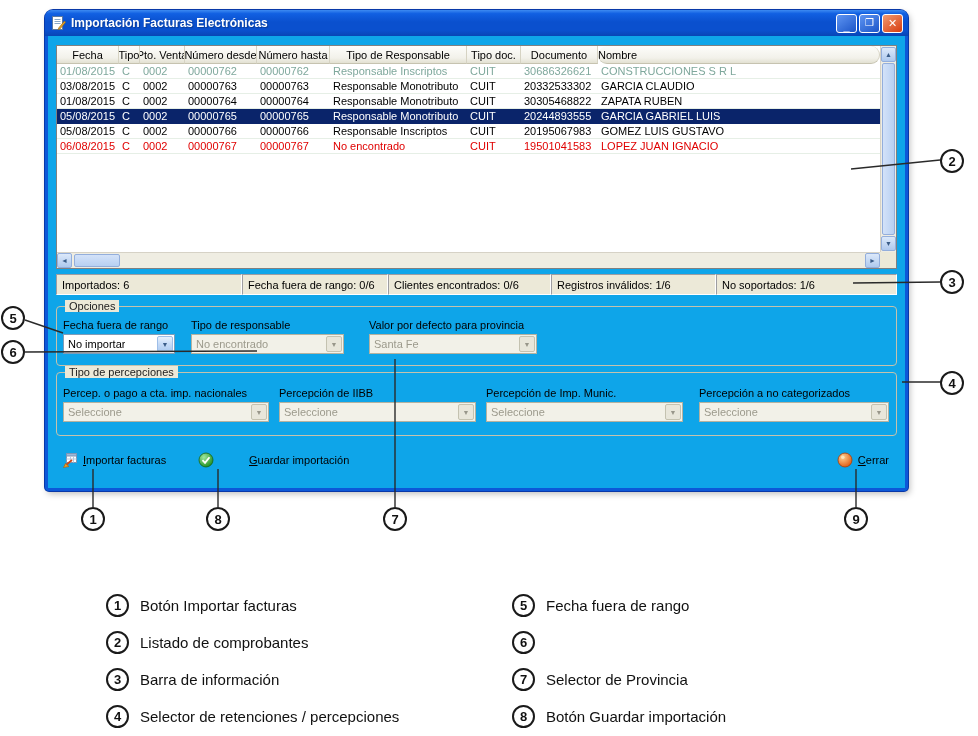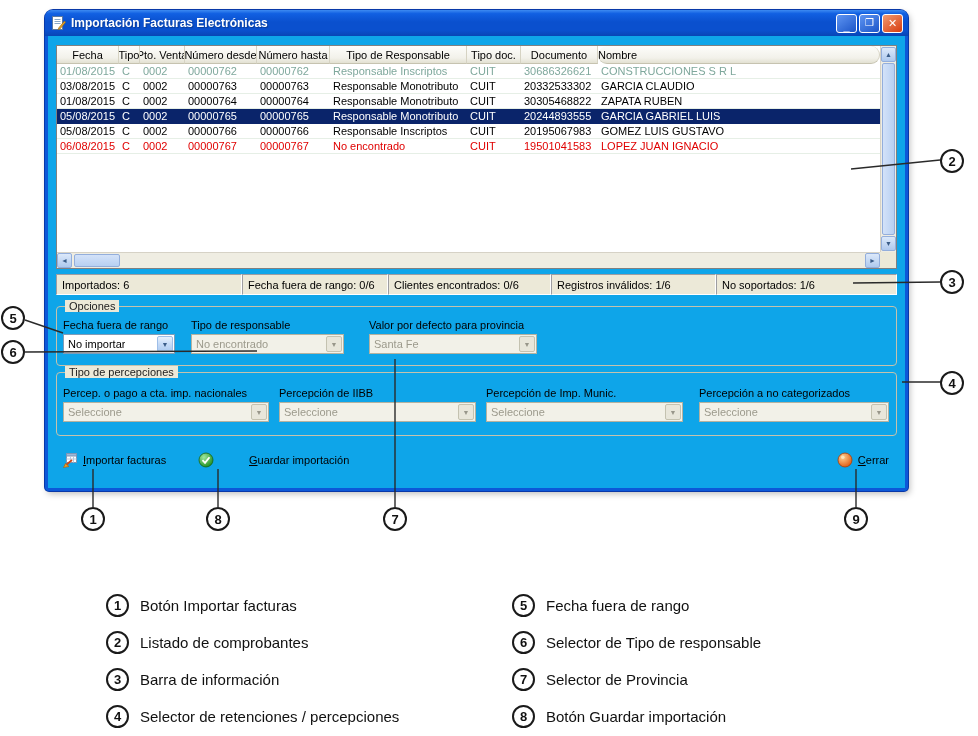--- a/index.html
+++ b/index.html
@@ -419,21 +419,20 @@
       <div class="legend-item" style="left: 106px; top: 704px;">
         <div class="legend-circle">4</div>
         <div class="legend-label">Selector de retenciones / percepciones</div>
       </div>
       <div class="legend-item" style="left: 512px; top: 593px;">
         <div class="legend-circle">5</div>
         <div class="legend-label">Fecha fuera de rango</div>
       </div>
       <div class="legend-item" style="left: 512px; top: 630px;">
         <div class="legend-circle">6</div>
-        <div class="legend-label">Selector de Tipo de responsable</div>
       </div>
       <div class="legend-item" style="left: 512px; top: 667px;">
         <div class="legend-circle">7</div>
         <div class="legend-label">Selector de Provincia</div>
       </div>
       <div class="legend-item" style="left: 512px; top: 704px;">
         <div class="legend-circle">8</div>
         <div class="legend-label">Botón Guardar importación</div>
       </div>
     </div>

